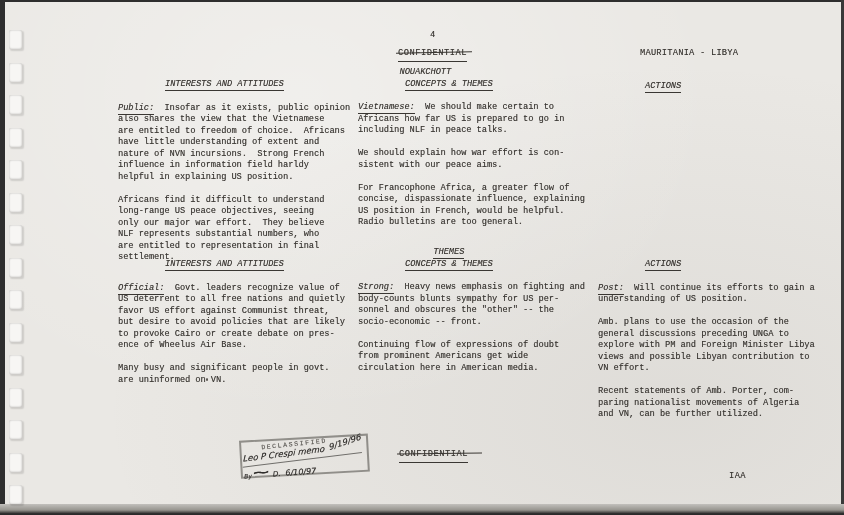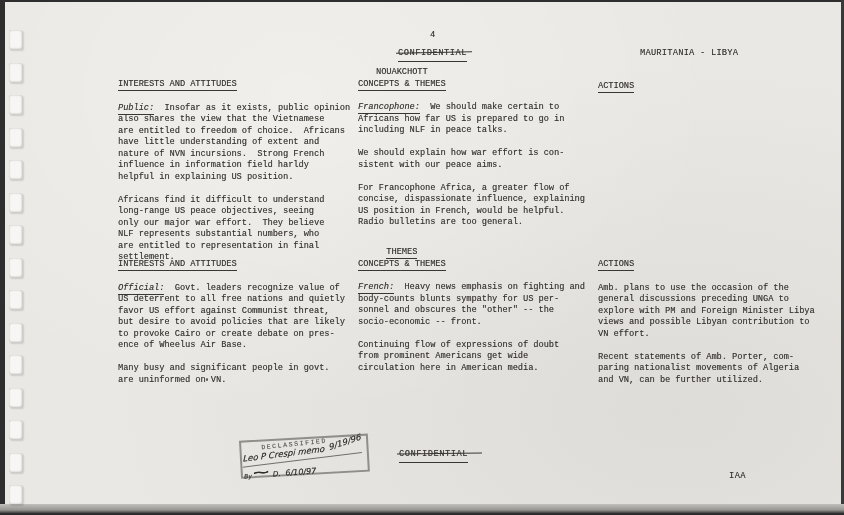--- a/index.html
+++ b/index.html
@@ -16,22 +16,22 @@
   .edge{position:absolute;}
   .edge-left{left:0;top:0;bottom:0;width:5px;background:#2e2e2e;}
   .edge-top{top:0;left:0;right:0;height:2px;background:#2e2e2e;}
   .edge-right{right:0;top:0;bottom:0;width:3px;background:#393939;}
   .edge-bottom{bottom:0;left:0;right:0;height:11px;background:linear-gradient(#c2c0bc,#97958f 55%,#2b2b2b 88%);}
   .holes{position:absolute;left:0;top:0;bottom:0;width:30px;}
   .hole{position:absolute;left:9px;width:13px;height:19px;background:#f7f6f4;border-radius:2px;
         box-shadow:inset 0 0 2px rgba(0,0,0,0.28), 1.5px 1.5px 1.5px rgba(0,0,0,0.12);}
   .block{position:absolute;}
   .txt{text-shadow:0.2px 0.2px 0.3px rgba(58,55,51,0.55);}
-  .hrow{margin:0 0 12px 0;}
-  .u{border-bottom:1px solid currentColor;padding-bottom:1px;}
+  .hrow{margin:0 0 12px 0;font-style:italic;}
+  .u{border-bottom:1px solid currentColor;padding-bottom:1px;margin-left:47px;}
   .para{margin:0 0 11.5px 0;white-space:pre-wrap;}
   .lead{border-bottom:1px solid currentColor;padding-bottom:1px;font-style:italic;}
   .head2{display:inline-block;text-align:center;}
   .head2 > div{white-space:nowrap;}
   .pagenum{position:absolute;left:430px;top:30px;}
   .conf{letter-spacing:0.6px;position:relative;border-bottom:1px solid currentColor;padding-bottom:1px;display:inline-block;}
   .conf::after{content:"";position:absolute;left:-2px;top:4px;height:1px;background:currentColor;}
   .conf-top-pos{position:absolute;left:398px;top:48px;}
   .conf-top-pos .conf::after{right:-5px;transform:rotate(-1.2deg);}
   .conf-bot-pos{position:absolute;left:399px;top:449px;}
@@ -93,21 +93,21 @@
     <p class="para"><span>Africans find it difficult to understand
 long-range US peace objectives, seeing
 only our major war effort.  They believe
 NLF represents substantial numbers, who
 are entitled to representation in final
 settlement.</span></p>
   </div>
 
   <div class="block" style="left:358px;top:67px;width:246px;">
     <div class="hrow"><span class="head2"><div>NOUAKCHOTT</div><div><span class="u">CONCEPTS &amp; THEMES</span></div></span></div>
-    <p class="para"><span class="lead">Francophone:</span><span>  We should make certain to
+    <p class="para"><span class="lead">Vietnamese:</span><span>  We should make certain to
 Africans how far US is prepared to go in
 including NLF in peace talks.</span></p>
     <p class="para"><span>We should explain how war effort is con-
 sistent with our peace aims.</span></p>
     <p class="para"><span>For Francophone Africa, a greater flow of
 concise, dispassionate influence, explaining
 US position in French, would be helpful.
 Radio bulletins are too general.</span></p>
   </div>
 
@@ -122,31 +122,33 @@
 favor US effort against Communist threat,
 but desire to avoid policies that are likely
 to provoke Cairo or create debate on pres-
 ence of Wheelus Air Base.</span></p>
     <p class="para"><span>Many busy and significant people in govt.
 are uninformed on VN.</span></p>
   </div>
 
   <div class="block" style="left:358px;top:247px;width:246px;">
     <div class="hrow"><span class="head2"><div><span class="u">THEMES</span></div><div><span class="u">CONCEPTS &amp; THEMES</span></div></span></div>
-    <p class="para"><span class="lead">French:</span><span>  Heavy news emphasis on fighting and
+    <p class="para"><span class="lead">Strong:</span><span>  Heavy news emphasis on fighting and
 body-counts blunts sympathy for US per-
 sonnel and obscures the "other" -- the
 socio-economic -- front.</span></p>
     <p class="para"><span>Continuing flow of expressions of doubt
 from prominent Americans get wide
 circulation here in American media.</span></p>
   </div>
 
   <div class="block" style="left:598px;top:259px;width:242px;">
     <div class="hrow"><span class="u">ACTIONS</span></div>
+    <p class="para"><span class="lead">Post:</span><span>  Will continue its efforts to gain a
+understanding of US position.</span></p>
     <p class="para"><span>Amb. plans to use the occasion of the
 general discussions preceding UNGA to
 explore with PM and Foreign Minister Libya
 views and possible Libyan contribution to
 VN effort.</span></p>
     <p class="para"><span>Recent statements of Amb. Porter, com-
 paring nationalist movements of Algeria
 and VN, can be further utilized.</span></p>
   </div>
 

